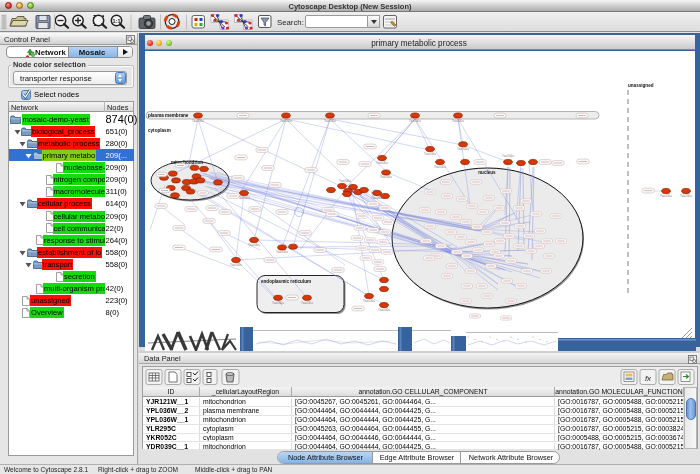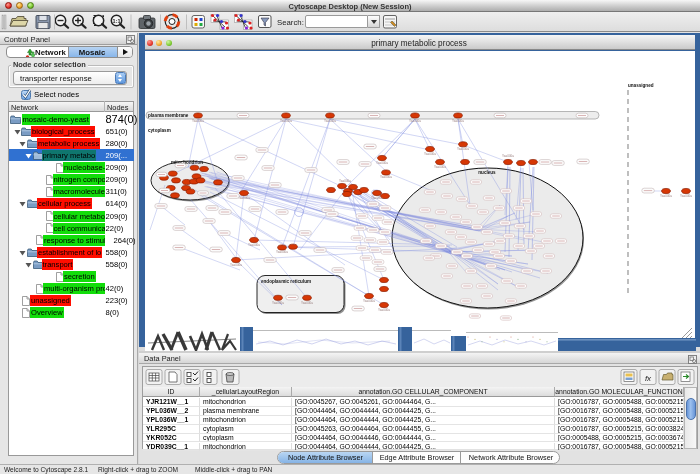--- a/index.html
+++ b/index.html
@@ -186,21 +186,21 @@
     <div style="position:absolute;left:97px;top:0.5px;height:11px;line-height:11px;color:#000;font-size:7.6px;">280(0)</div>
   </div>
 <div style="position:absolute;left:8.5px;top:149.4px;width:125px;height:12px;background:#3071d1;">
     <svg style="position:absolute;left:16.5px;top:3.5px" width="7" height="6" viewBox="0 0 7 6">
       <path d="M0.5,1 L6.5,1 L3.5,5.5 Z" fill="#fff"></path>
     </svg>
     <svg style="position:absolute;left:24.5px;top:1.5px" width="11" height="9" viewBox="0 0 11 9">
       <path d="M0.5,8.5 L0.5,2.5 L1.2,1 L4.2,1 L5,2.5 L10.5,2.5 L10.5,8.5 Z" fill="#9db9d9" stroke="#3a5a7a" stroke-width="0.8"></path>
       <path d="M0.5,3.8 L10.5,3.8" stroke="#aec7e0" stroke-width="1"></path>
     </svg>
-    <div style="position:absolute;left:33px;top:0.5px;height:11px;line-height:11px;background:#0f766e;color:#000;font-size:7.6px;padding:0 1px;white-space:nowrap;overflow:hidden;max-width:63px">primary metabo</div>
+    <div style="position:absolute;left:33px;top:0.5px;height:11px;line-height:11px;background:#84cc16;color:#000;font-size:7.6px;padding:0 1px;white-space:nowrap;overflow:hidden;max-width:63px">primary metabo</div>
     <div style="position:absolute;left:97px;top:0.5px;height:11px;line-height:11px;color:#fff;font-size:7.6px;">209(...</div>
   </div>
 <div style="position:absolute;left:8.5px;top:161.5px;width:125px;height:12px;">
     <svg style="position:absolute;left:47.5px;top:1px" width="8" height="10" viewBox="0 0 8 10">
       <path d="M0.5,0.5 L5,0.5 L7.5,3 L7.5,9.5 L0.5,9.5 Z" fill="#fff" stroke="#888" stroke-width="0.8"></path>
       <path d="M5,0.5 L5,3 L7.5,3" fill="none" stroke="#888" stroke-width="0.8"></path>
     </svg>
     <div style="position:absolute;left:54.5px;top:0.5px;height:11px;line-height:11px;background:#12dd0a;color:#000;font-size:7.6px;padding:0 1px;white-space:nowrap;overflow:hidden;max-width:41.5px">nucleobase-</div>
     <div style="position:absolute;left:97px;top:0.5px;height:11px;line-height:11px;color:#000;font-size:7.6px;">209(0)</div>
   </div>
@@ -246,21 +246,21 @@
     </svg>
     <div style="position:absolute;left:44px;top:0.5px;height:11px;line-height:11px;background:#12dd0a;color:#000;font-size:7.6px;padding:0 1px;white-space:nowrap;overflow:hidden;max-width:52px">cell communicat</div>
     <div style="position:absolute;left:97px;top:0.5px;height:11px;line-height:11px;color:#000;font-size:7.6px;">22(0)</div>
   </div>
 <div style="position:absolute;left:8.5px;top:234.2px;width:125px;height:12px;">
     <svg style="position:absolute;left:27.5px;top:1px" width="8" height="10" viewBox="0 0 8 10">
       <path d="M0.5,0.5 L5,0.5 L7.5,3 L7.5,9.5 L0.5,9.5 Z" fill="#fff" stroke="#888" stroke-width="0.8"></path>
       <path d="M5,0.5 L5,3 L7.5,3" fill="none" stroke="#888" stroke-width="0.8"></path>
     </svg>
     <div style="position:absolute;left:34.5px;top:0.5px;height:11px;line-height:11px;background:#12dd0a;color:#000;font-size:7.6px;padding:0 1px;white-space:nowrap;overflow:hidden;max-width:61.5px">response to stimul</div>
-    <div style="position:absolute;left:97px;top:0.5px;height:11px;line-height:11px;color:#000;font-size:7.6px;margin-left:8px;">264(0)</div>
+    <div style="position:absolute;left:97px;top:0.5px;height:11px;line-height:11px;color:#000;font-size:7.6px;">264(0)</div>
   </div>
 <div style="position:absolute;left:8.5px;top:246.3px;width:125px;height:12px;">
     <svg style="position:absolute;left:10.5px;top:3.5px" width="7" height="6" viewBox="0 0 7 6">
       <path d="M0.5,1 L6.5,1 L3.5,5.5 Z" fill="#555"></path>
     </svg>
     <svg style="position:absolute;left:18.5px;top:1.5px" width="11" height="9" viewBox="0 0 11 9">
       <path d="M0.5,8.5 L0.5,2.5 L1.2,1 L4.2,1 L5,2.5 L10.5,2.5 L10.5,8.5 Z" fill="#7a9cc4" stroke="#3a5a7a" stroke-width="0.8"></path>
       <path d="M0.5,3.8 L10.5,3.8" stroke="#aec7e0" stroke-width="1"></path>
     </svg>
     <div style="position:absolute;left:28.5px;top:0.5px;height:11px;line-height:11px;background:#ff0d00;color:#000;font-size:7.6px;padding:0 1px;white-space:nowrap;overflow:hidden;max-width:67.5px">establishment of lo</div>

